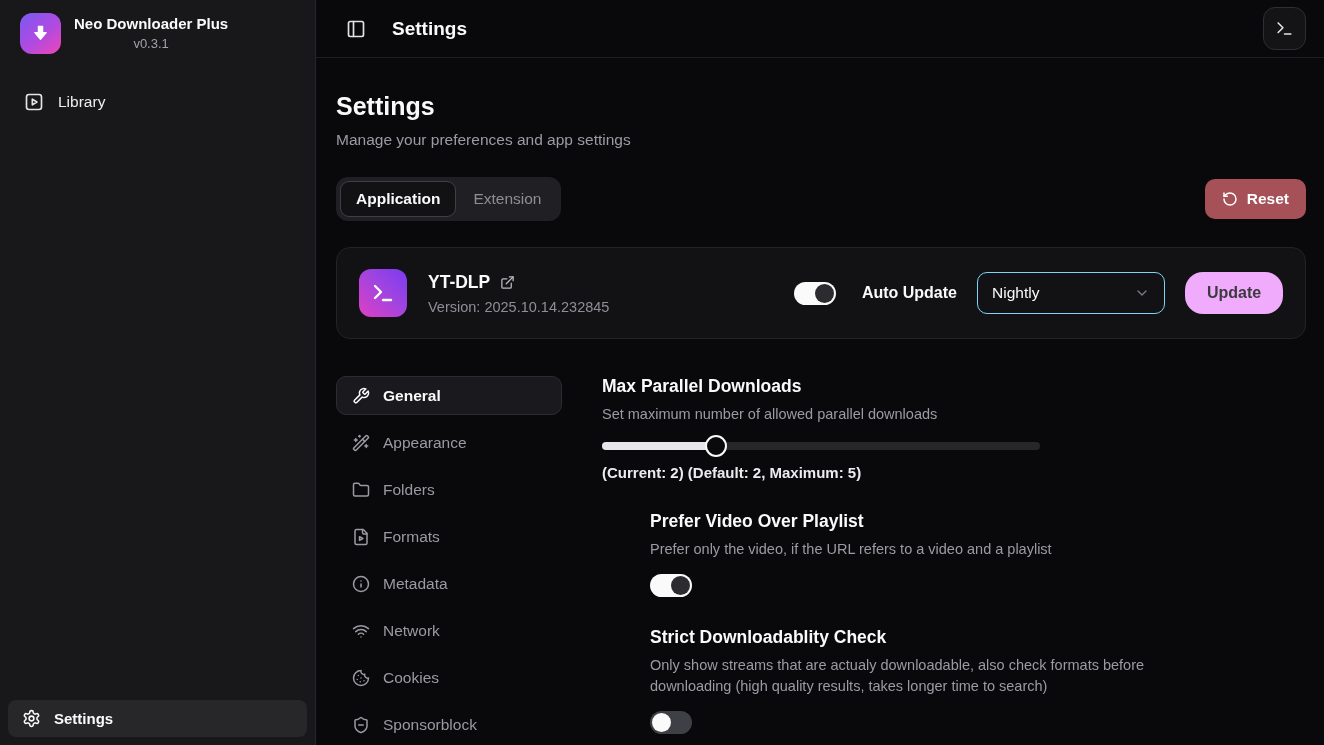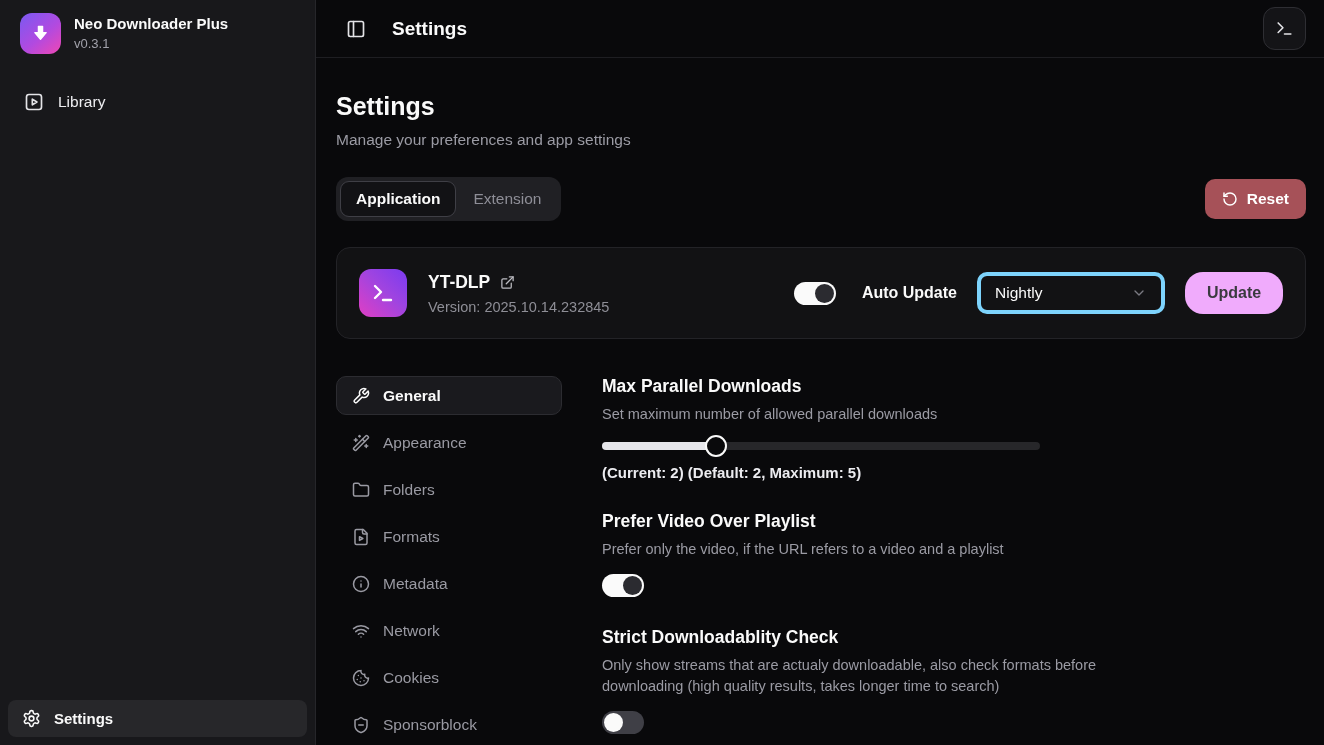--- a/index.html
+++ b/index.html
@@ -9,21 +9,21 @@
     color: #fafafa;
     font-family: "Liberation Sans", "DejaVu Sans", sans-serif;
   }
   .app { display: flex; height: 745px; }
 
   
   .sidebar {
     width: 316px; min-width: 316px;
     background: #18181b;
     border-right: 1px solid #26262a;
-    display: flex; flex-direction: column;
+    display: flex; flex-direction: column; text-align: center;
   }
   .sidebar-header { display: flex; align-items: flex-start; gap: 13px; padding: 13px 16px 0 20px; }
   .logo {
     width: 41px; height: 41px; border-radius: 12px; flex: none;
     background: linear-gradient(140deg, #7f58f0 5%, #b14ae0 55%, #ef47b4 100%);
     display: flex; align-items: center; justify-content: center;
   }
   .logo svg { width: 21px; height: 21px; }
   .app-name { font-size: 15px; font-weight: bold; padding-top: 2px; }
   .app-version { font-size: 13px; color: #a1a1aa; margin-top: 4px; }
@@ -100,21 +100,21 @@
   .ytdlp-controls { margin-left: auto; display: flex; align-items: center; gap: 20px; }
   .auto-update { display: flex; align-items: center; gap: 26px; font-size: 16px; font-weight: bold; }
 
   .switch { width: 42px; height: 23px; border-radius: 999px; background: #3f3f46; position: relative; cursor: pointer; flex: none; }
   .switch .knob { width: 19px; height: 19px; border-radius: 50%; background: #fafafa; position: absolute; top: 2px; left: 2px; transition: left .1s; }
   .switch.on { background: #fafafa; }
   .switch.on .knob { left: 21px; background: #2b2b30; }
 
   .select {
     width: 188px; height: 42px;
-    border: 4px solid #7dd3fc; background: #121214; border-radius: 10px;
+    border: 1px solid #7dd3fc; background: #121214; border-radius: 10px;
     display: flex; align-items: center; justify-content: space-between;
     padding: 0 14px; font-size: 15.5px; cursor: pointer;
   }
   .select svg { width: 16px; height: 16px; color: #7a7a82; }
   .update-btn {
     width: 98px; height: 42px; border-radius: 18px; border: none;
     background: #f0abfc; color: #3a3a3f;
     font-weight: bold; font-size: 16px; font-family: inherit; cursor: pointer;
   }
 
@@ -123,21 +123,21 @@
   .settings-nav { width: 226px; min-width: 226px; display: flex; flex-direction: column; gap: 8px; text-align: right; }
   .snav-item {
     display: flex; align-items: center; gap: 13px;
     height: 39px; padding: 0 15px; border-radius: 10px;
     font-size: 15.5px; color: #9a9aa3; cursor: pointer; border: 1px solid transparent;
   }
   .snav-item svg { width: 18px; height: 18px; flex: none; }
   .snav-item.active { background: #1a1a1e; border: 1px solid #2c2c31; color: #fafafa; font-weight: bold; }
 
   .settings-content { margin-left: 40px; flex: 1; }
-  .setting-group + .setting-group { margin-top: 30px; }
+  .setting-group + .setting-group { margin-top: 30px; margin-left: 48px; }
   .setting-title { font-size: 17.5px; font-weight: bold; }
   .setting-desc { font-size: 14.5px; color: #9b9ba4; margin-top: 7px; max-width: 512px; line-height: 1.42; }
   .slider { position: relative; width: 438px; height: 8px; border-radius: 999px; background: #27272a; margin-top: 17px; cursor: pointer; }
   .slider-fill { position: absolute; left: 0; top: 0; height: 100%; border-radius: 999px; background: #e6e6ea; }
   .slider-thumb {
     position: absolute; top: 50%; transform: translate(-50%, -50%);
     width: 22px; height: 22px; border-radius: 50%;
     background: #0a0a0c; border: 2px solid #fafafa;
   }
   .setting-status { margin-top: 14px; font-size: 15px; font-weight: bold; color: #ececf0; }

